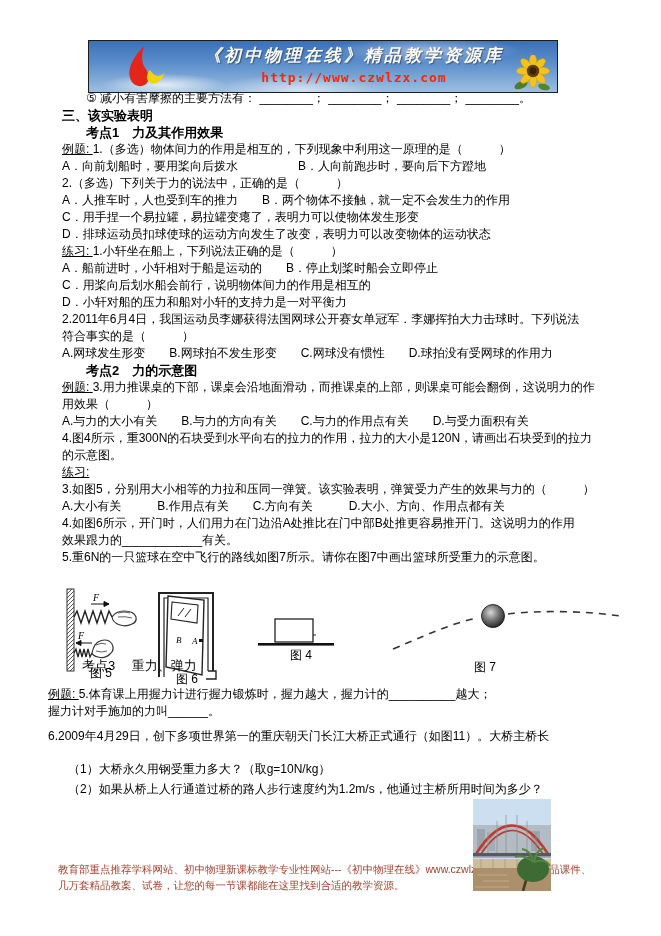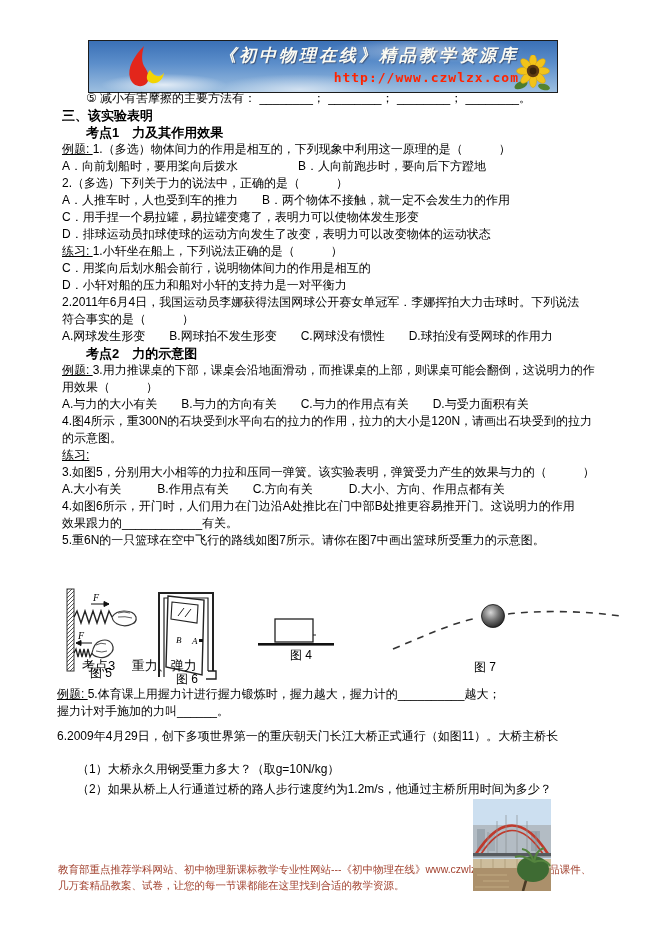--- a/index.html
+++ b/index.html
@@ -11,38 +11,38 @@
   .banner{
     position:absolute;left:88px;top:40px;width:470px;height:53px;box-sizing:border-box;
     border:1px solid #1c1c1c;
     background:
       radial-gradient(ellipse 90px 16px at 16% 86%, rgba(255,255,255,.75), rgba(255,255,255,0) 70%),
       radial-gradient(ellipse 140px 18px at 72% 18%, rgba(255,255,255,.45), rgba(255,255,255,0) 70%),
       radial-gradient(ellipse 120px 22px at 45% 95%, rgba(255,255,255,.55), rgba(255,255,255,0) 70%),
       linear-gradient(180deg,#3a70b6 0%,#5d8fcb 45%,#9dbfe0 100%);
   }
   .banner-logo{position:absolute;left:32px;top:3px}
-  .banner-text{position:absolute;left:120px;top:2px;width:310px;text-align:right}
+  .banner-text{position:absolute;left:110px;top:2px;width:310px;text-align:center}
   .banner-title{
     font-family:"Liberation Serif","DejaVu Serif",serif;font-style:italic;font-weight:bold;
     font-size:17px;line-height:26px;letter-spacing:3px;color:#fbfbf3;
     text-shadow:1px 1px 1px rgba(40,40,60,.55);white-space:nowrap;
   }
   .banner-url{
     font-family:"DejaVu Sans Mono","Liberation Mono",monospace;font-weight:bold;
     font-size:13px;line-height:18px;letter-spacing:1px;color:#ff2400;white-space:nowrap;
   }
   .banner-sunflower{position:absolute;right:3px;top:14px}
   
   .ln{margin:0;line-height:17px;font-size:12px;white-space:nowrap}
   .ln.bold{font-weight:bold;font-size:13px}
   .ul{text-decoration:underline}
   .sup{font-size:8px;vertical-align:5px;color:#8fa8c8}
   #lines-top{position:absolute;left:62px;top:90px;width:545px}
-  #lines-bottom{position:absolute;left:57px;top:686px;width:545px}
+  #lines-bottom{position:absolute;left:48px;top:686px;width:545px}
   
   #figures{position:absolute;left:62px;top:585px;width:545px;height:102px}
   #figures svg{position:absolute}
   #fig5-svg{left:4px;top:2px}
   #fig6-svg{left:92px;top:2px}
   #fig4-svg{left:196px;top:32px}
   #fig7-svg{left:328px;top:18px}
   .figlabel{position:absolute;font-size:12px;white-space:nowrap}
   #lab5{left:28px;top:80px}
   #lab6{left:114px;top:86px}
@@ -89,20 +89,21 @@
     <p class="ln" style="padding-left: 24px;"><span>⑤ 减小有害摩擦的主要方法有：  ________；  ________；  ________；  ________。</span></p>
     <p class="ln bold"><span>三、该实验表明</span></p>
     <p class="ln bold" style="padding-left: 24px;"><span>考点1　力及其作用效果</span></p>
     <p class="ln"><span class="ul">例题: </span><span>1.（多选）物体间力的作用是相互的，下列现象中利用这一原理的是（　　　）</span></p>
     <p class="ln"><span>A．向前划船时，要用桨向后拨水　　　　　B．人向前跑步时，要向后下方蹬地</span></p>
     <p class="ln"><span>2.（多选）下列关于力的说法中，正确的是（　　　）</span></p>
     <p class="ln"><span>A．人推车时，人也受到车的推力　　B．两个物体不接触，就一定不会发生力的作用</span></p>
     <p class="ln"><span>C．用手捏一个易拉罐，易拉罐变瘪了，表明力可以使物体发生形变</span></p>
     <p class="ln"><span>D．排球运动员扣球使球的运动方向发生了改变，表明力可以改变物体的运动状态</span></p>
     <p class="ln"><span class="ul">练习: </span><span>1.小轩坐在船上，下列说法正确的是（　　　）</span></p>
+    <p class="ln"><span>A．船前进时，小轩相对于船是运动的　　B．停止划桨时船会立即停止</span></p>
     <p class="ln"><span>C．用桨向后划水船会前行，说明物体间力的作用是相互的</span></p>
     <p class="ln"><span>D．小轩对船的压力和船对小轩的支持力是一对平衡力</span></p>
     <p class="ln"><span>2.2011年6月4日，我国运动员李娜获得法国网球公开赛女单冠军．李娜挥拍大力击球时。下列说法</span></p>
     <p class="ln"><span>符合事实的是（　　　）</span></p>
     <p class="ln"><span>A.网球发生形变　　B.网球拍不发生形变　　C.网球没有惯性　　D.球拍没有受网球的作用力</span></p>
     <p class="ln bold" style="padding-left: 24px;"><span>考点2　力的示意图</span></p>
     <p class="ln"><span class="ul">例题: </span><span>3.用力推课桌的下部，课桌会沿地面滑动，而推课桌的上部，则课桌可能会翻倒，这说明力的作</span></p>
     <p class="ln"><span>用效果（　　　）</span></p>
     <p class="ln"><span>A.与力的大小有关　　B.与力的方向有关　　C.与力的作用点有关　　D.与受力面积有关</span></p>
     <p class="ln"><span>4.图4所示，重300N的石块受到水平向右的拉力的作用，拉力的大小是120N，请画出石块受到的拉力</span></p>

